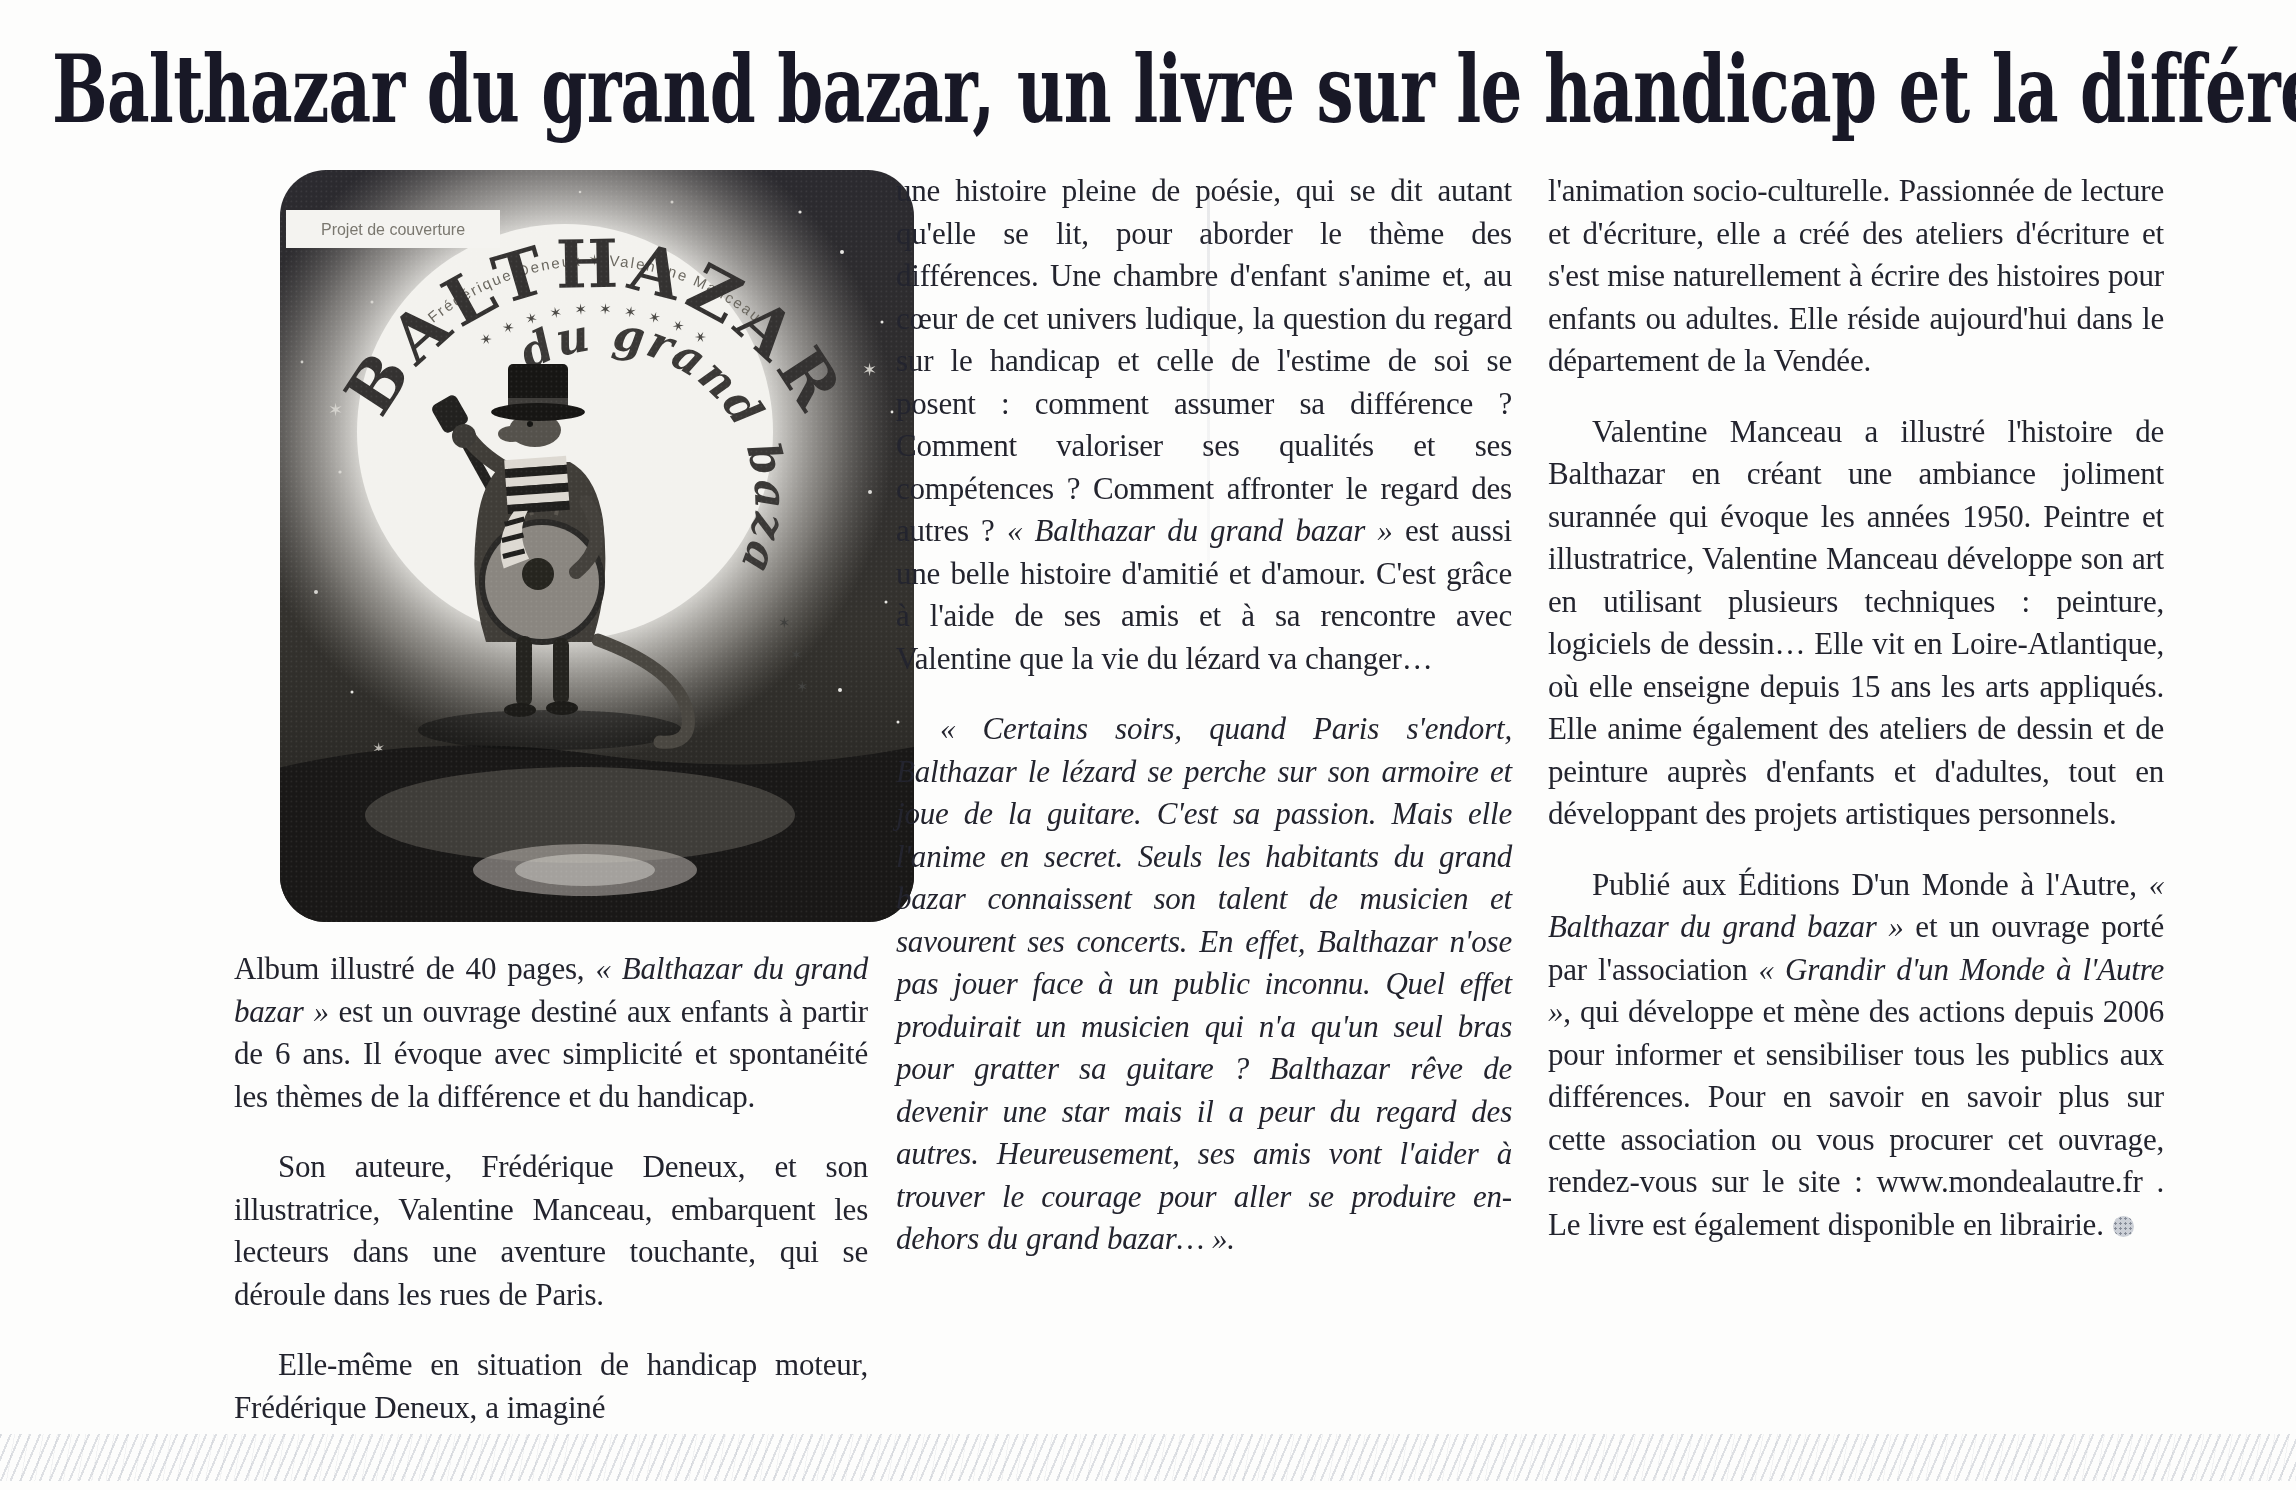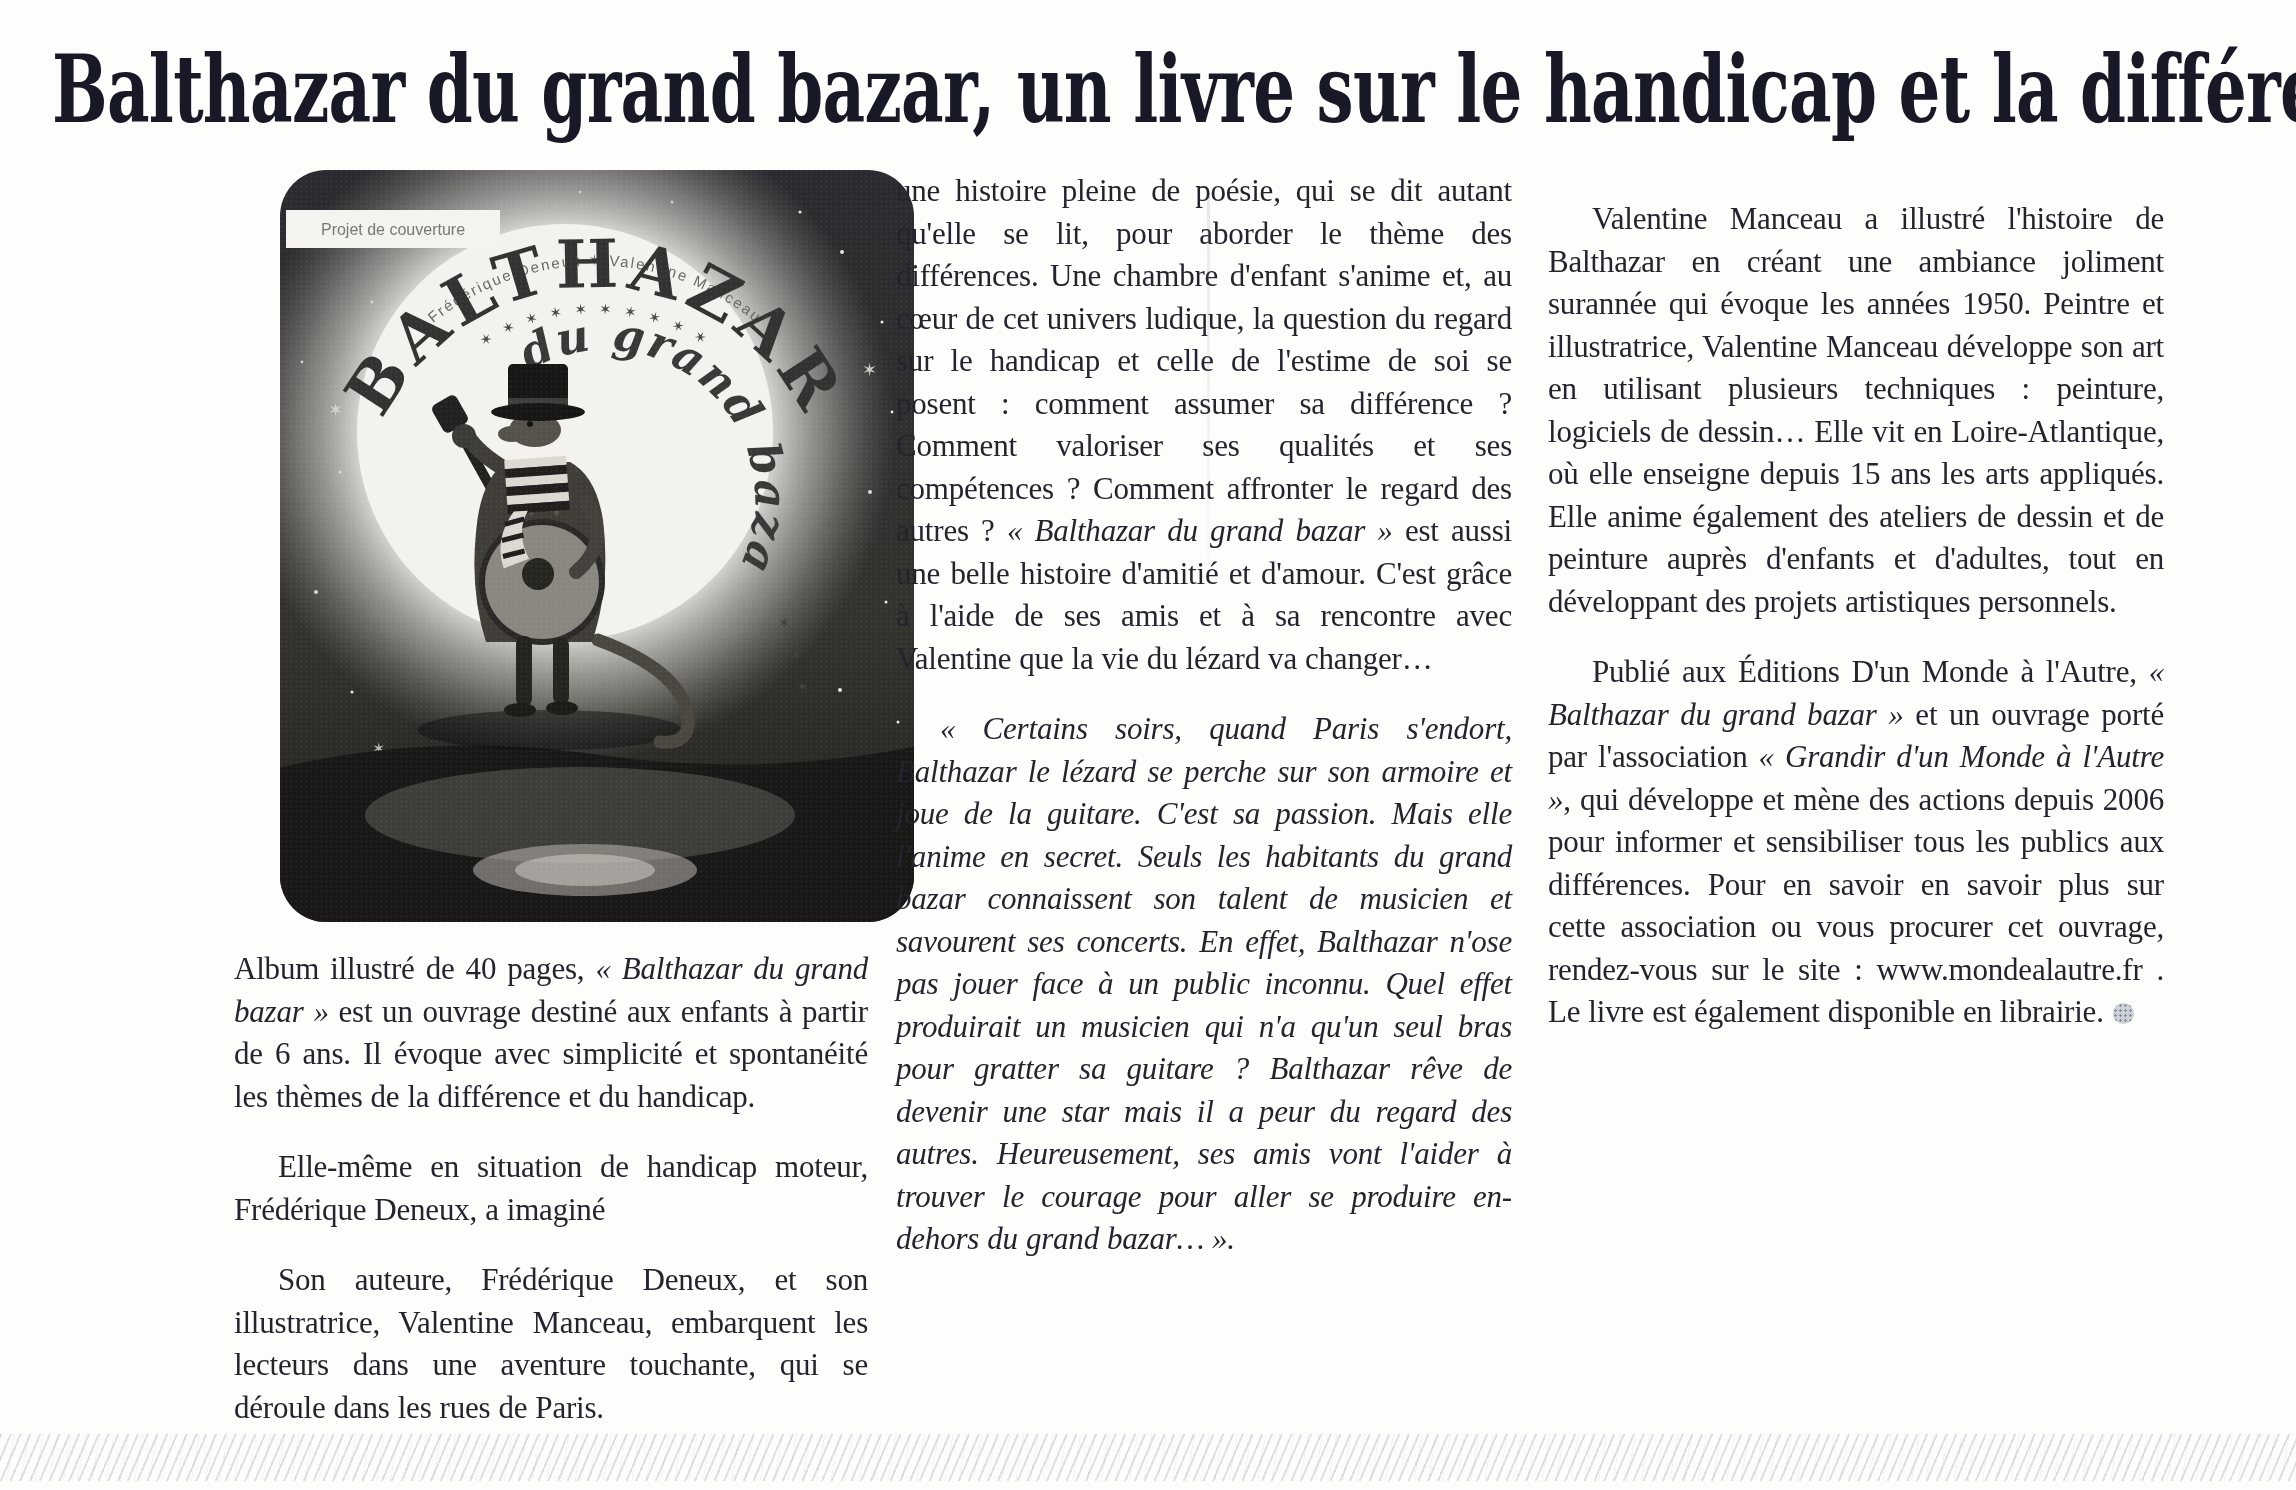--- a/index.html
+++ b/index.html
@@ -179,30 +179,31 @@
 
           <g>
             <rect x="6" y="40" width="214" height="38" fill="#f4f3f0"></rect>
             <text x="113" y="65" font-size="16" font-family="Liberation Sans, sans-serif" fill="#7a776f" text-anchor="middle">Projet de couverture</text>
           </g>
         </g>
       </svg>
     </figure>
     <div class="body-text caption">
         <p><span>Album illustré de 40 pages, </span><span class="it">« Balthazar du grand bazar »</span><span> est un ouvrage destiné aux enfants à partir de 6 ans. Il évoque avec simplicité et spontanéité les thèmes de la différence et du handicap.</span></p>
+        <p class="ind"><span>Son auteure, Frédérique Deneux, et son illustratrice, Valentine Manceau, embarquent les lecteurs dans une aventure touchante, qui se déroule dans les rues de Paris.</span></p>
         <p class="ind"><span>Elle-même en situation de handicap moteur, Frédérique Deneux, a imaginé</span></p>
-        <p class="ind"><span>Son auteure, Frédérique Deneux, et son illustratrice, Valentine Manceau, embarquent les lecteurs dans une aventure touchante, qui se déroule dans les rues de Paris.</span></p>
       </div>
   </div>
 
   <div class="col col-2 body-text">
       <p><span>une histoire pleine de poésie, qui se dit autant qu'elle se lit, pour aborder le thème des différences. Une chambre d'enfant s'anime et, au cœur de cet univers ludique, la question du regard sur le handicap et celle de l'estime de soi se posent : comment assumer sa différence ? Comment valoriser ses qualités et ses compétences ? Comment affronter le regard des autres ? </span><span class="it">« Balthazar du grand bazar »</span><span> est aussi une belle histoire d'amitié et d'amour. C'est grâce à l'aide de ses amis et à sa rencontre avec Valentine que la vie du lézard va changer…</span></p>
       <p class="ind"><span class="it">« Certains soirs, quand Paris s'endort, Balthazar le lézard se perche sur son armoire et joue de la guitare. C'est sa passion. Mais elle l'anime en secret. Seuls les habitants du grand bazar connaissent son talent de musicien et savourent ses concerts. En effet, Balthazar n'ose pas jouer face à un public inconnu. Quel effet produirait un musicien qui n'a qu'un seul bras pour gratter sa guitare ? Balthazar rêve de devenir une star mais il a peur du regard des autres. Heureusement, ses amis vont l'aider à trouver le courage pour aller se produire en-dehors du grand bazar… ».</span></p>
     </div>
 
   <div class="col col-3 body-text">
+      <p><span>l'animation socio-culturelle. Passionnée de lecture et d'écriture, elle a créé des ateliers d'écriture et s'est mise naturellement à écrire des histoires pour enfants ou adultes. Elle réside aujourd'hui dans le département de la Vendée.</span></p>
       <p class="ind"><span>Valentine Manceau a illustré l'histoire de Balthazar en créant une ambiance joliment surannée qui évoque les années 1950. Peintre et illustratrice, Valentine Manceau développe son art en utilisant plusieurs techniques : peinture, logiciels de dessin… Elle vit en Loire-Atlantique, où elle enseigne depuis 15 ans les arts appliqués. Elle anime également des ateliers de dessin et de peinture auprès d'enfants et d'adultes, tout en développant des projets artistiques personnels.</span></p>
       <p class="ind"><span>Publié aux Éditions D'un Monde à l'Autre, </span><span class="it">« Balthazar du grand bazar »</span><span> et un ouvrage porté par l'association </span><span class="it">« Grandir d'un Monde à l'Autre »</span><span>, qui développe et mène des actions depuis 2006 pour informer et sensibiliser tous les publics aux différences. Pour en savoir en savoir plus sur cette association ou vous procurer cet ouvrage, rendez-vous sur le site : www.mondealautre.fr . Le livre est également disponible en librairie.</span><span class="endmark"></span></p>
     </div>
 
   <div class="crease"></div>
   <div class="hatch-band"></div>
 </div>
 
 </body></html>

